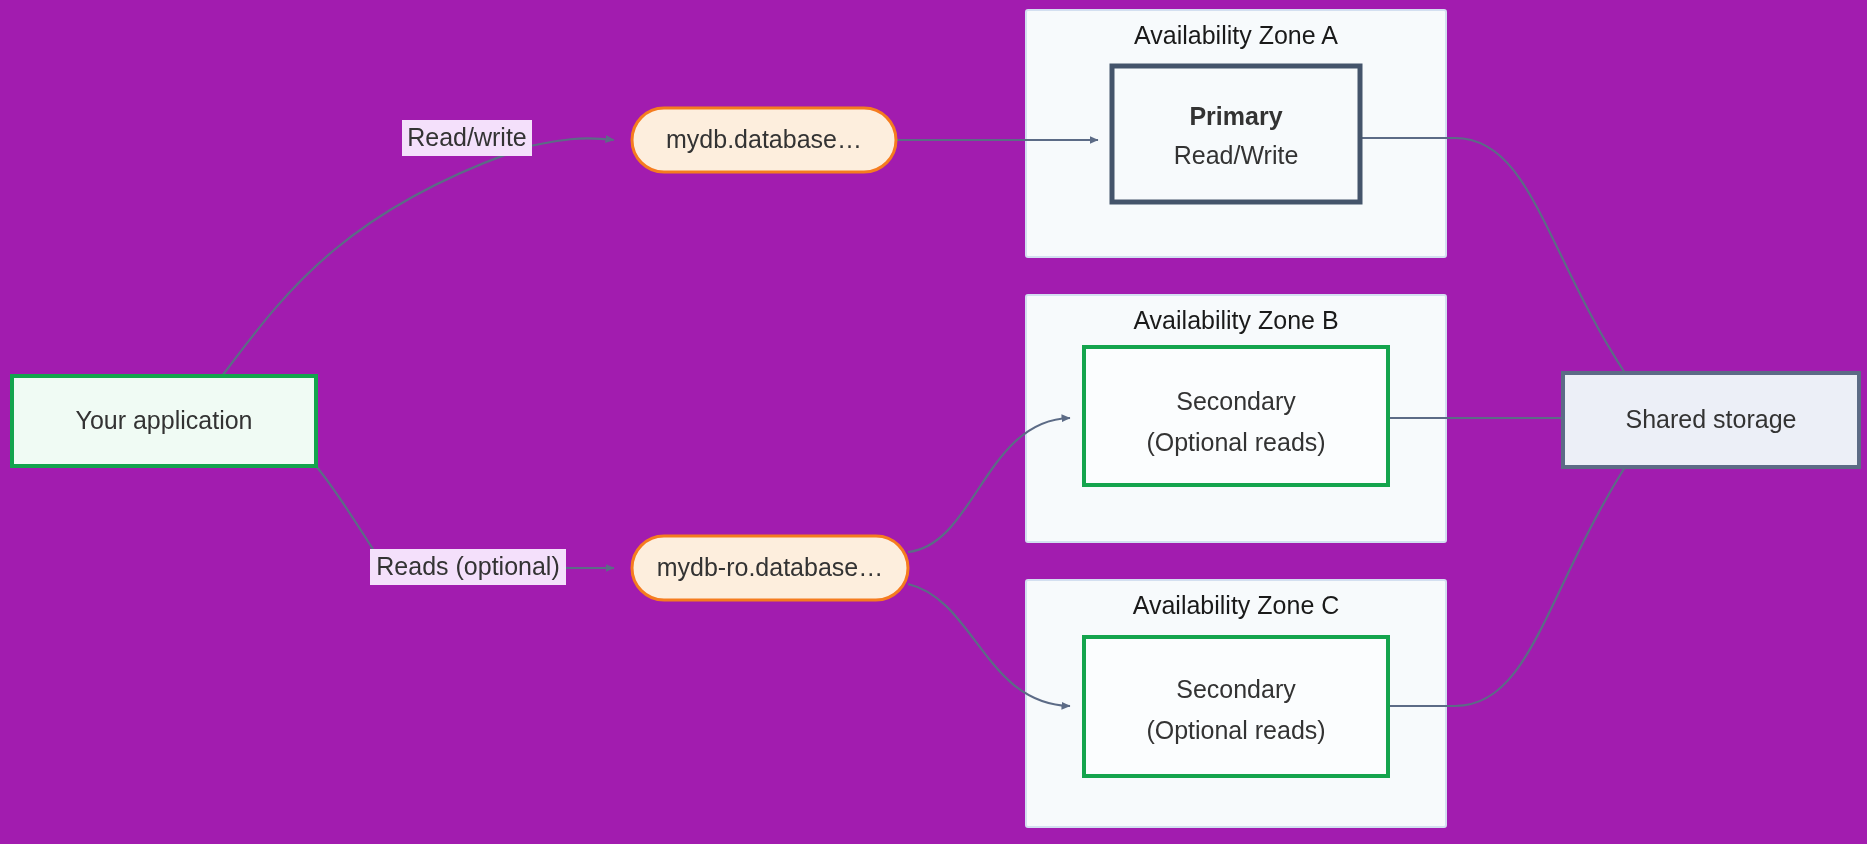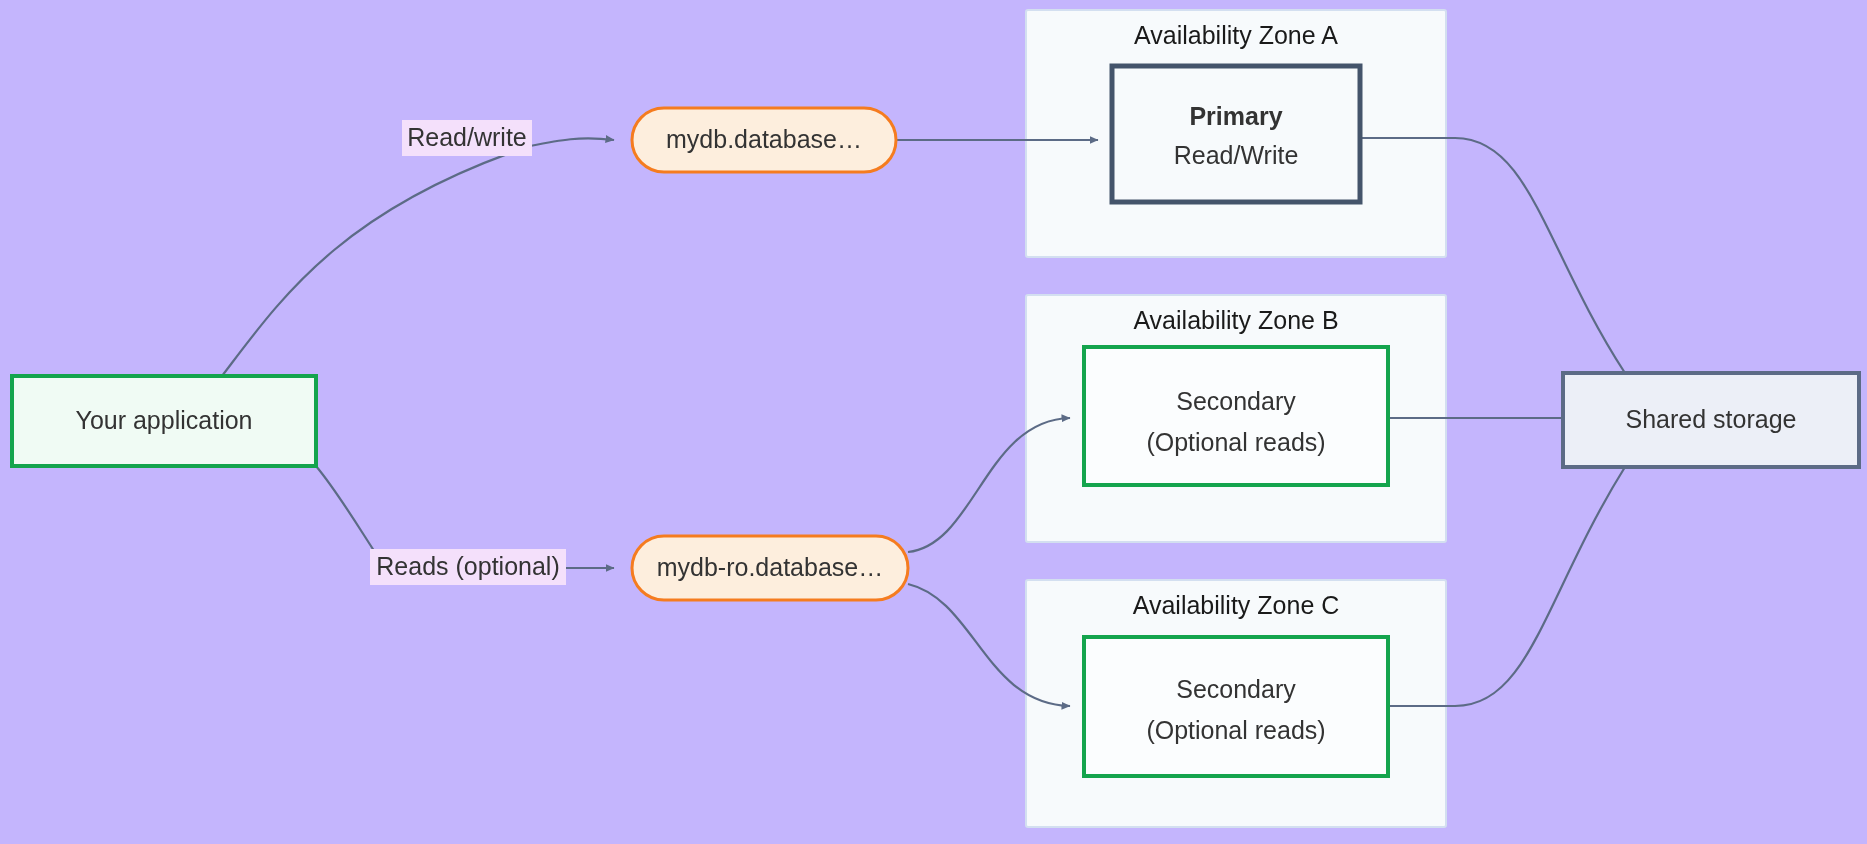--- a/index.html
+++ b/index.html
@@ -10,21 +10,21 @@
   body {
     width: 1867px;
     height: 844px;
     font-family: "Liberation Sans", sans-serif;
     overflow: hidden;
   }
   #diagram-root {
     position: relative;
     width: 1867px;
     height: 844px;
-    background: #c4b5fd;
+    background: #a21caf;
   }
   svg.canvas {
     position: absolute;
     top: 0;
     left: 0;
     width: 1867px;
     height: 844px;
   }
   .node-text {
     font-family: "Liberation Sans", sans-serif;

